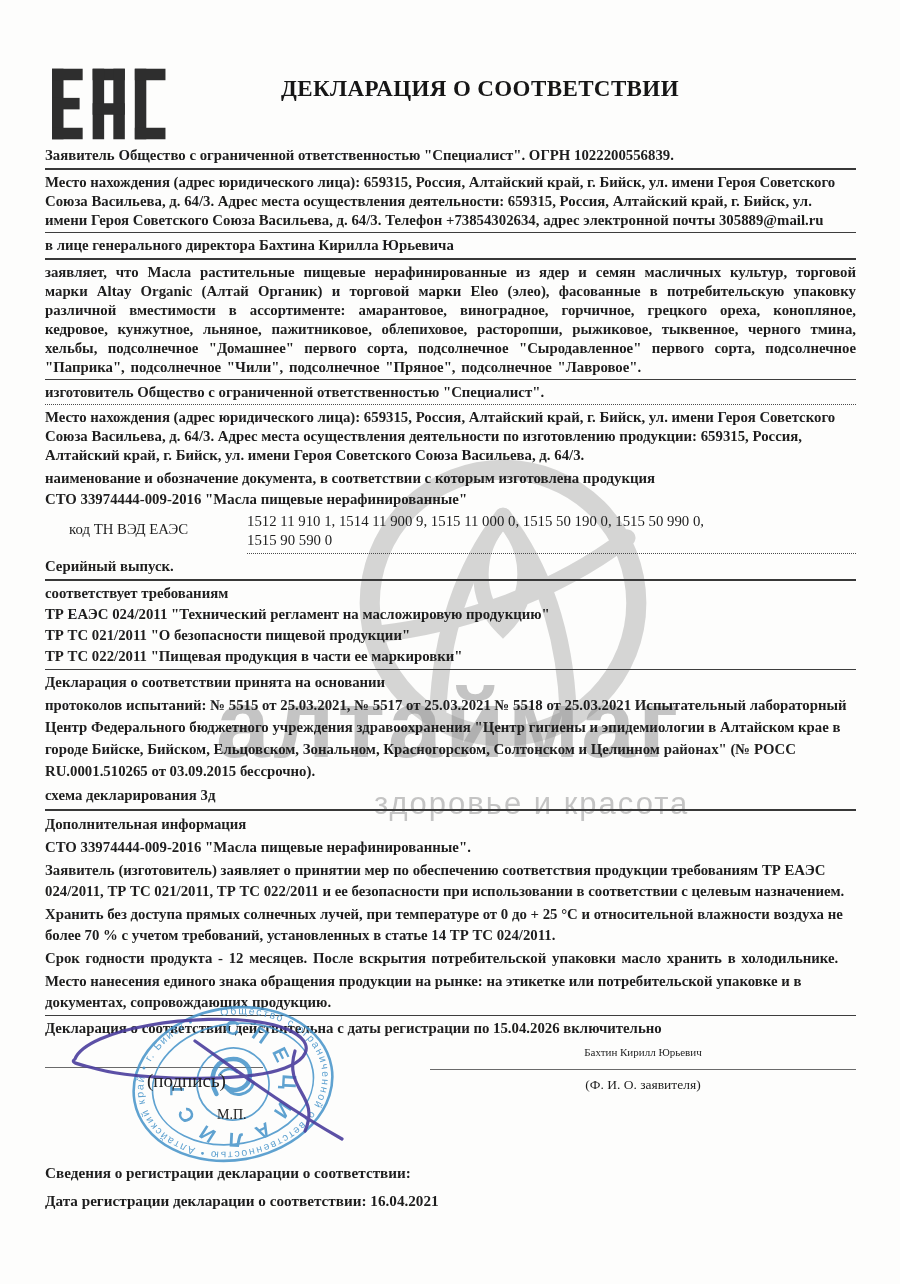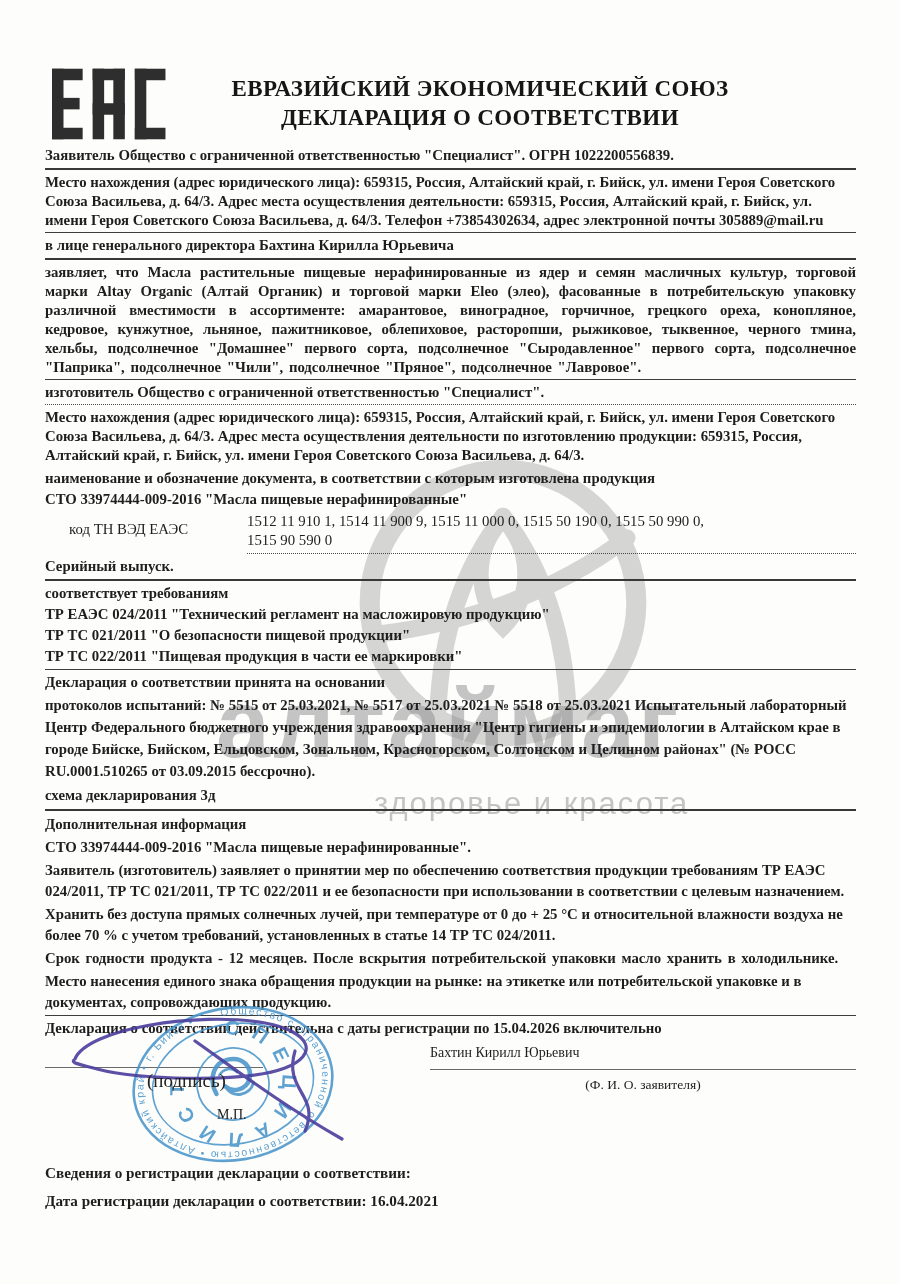--- a/index.html
+++ b/index.html
@@ -33,21 +33,21 @@
   .tnved-codes{flex:1;border-bottom:1.5px dotted #4a4a4a;padding-bottom:3px;}
   .proto{line-height:22px;}
   .addl{line-height:21px;}
   
   .sig-area{position:relative;height:112px;}
   .stamp-svg{position:absolute;left:18px;top:-62px;z-index:2;}
   .sign-svg{position:absolute;left:-8px;top:-32px;z-index:3;}
   .sig-line-left{position:absolute;left:0;top:28px;width:218px;border-top:1.2px solid #6a6a6a;z-index:1;}
   .sig-line-right{position:absolute;left:385px;right:0;top:30px;border-top:1.2px solid #6a6a6a;}
   .sig-caption{position:absolute;font-size:19px;color:#222;z-index:4;}
-  .signee-name{position:absolute;left:385px;right:0;top:4px;font-size:14px;z-index:4;}
+  .signee-name{position:absolute;left:385px;right:0;top:4px;text-align:center;font-size:11px;z-index:4;}
   .name-caption{position:absolute;left:385px;right:0;top:36px;text-align:center;font-size:13.5px;z-index:4;}
   .cap-sign{left:102px;top:32px;}
   .cap-seal{left:172px;top:66px;font-size:14px;}
   
   .reg{margin-top:8px;font-weight:bold;font-size:15.2px;line-height:26px;}
   .stamp-ring-text{font-family:"Liberation Sans",sans-serif;}
 </style>
 </head>
 <body>
 
@@ -63,21 +63,20 @@
         <rect x="53" y="0" width="15" height="92"></rect>
       <rect x="80" y="0" width="15" height="92"></rect>
         <rect x="53" y="45" width="42" height="15"></rect>
       <rect x="108" y="0" width="15" height="92"></rect>
         <rect x="108" y="0" width="40" height="15"></rect>
       <rect x="108" y="77" width="40" height="15"></rect>
     </g>
   </svg>
 
   <div class="title">
-    <div>ЕВРАЗИЙСКИЙ ЭКОНОМИЧЕСКИЙ СОЮЗ</div>
     <div>ДЕКЛАРАЦИЯ О СООТВЕТСТВИИ</div>
   </div>
 
   <svg class="wm-emblem" viewBox="0 0 200 200">
     <g stroke="#969696" fill="none" stroke-linecap="round">
       <circle cx="100" cy="100" r="86" stroke-width="13"></circle>
       <path d="M 58,170 C 60,120 74,78 100,44" stroke-width="11"></path>
       <path d="M 142,170 C 140,120 126,78 100,44" stroke-width="11"></path>
       <path d="M 100,46 C 81,66 81,97 100,116 C 119,97 119,66 100,46" stroke-width="10"></path>
       <path d="M 20,120 C 70,114 130,96 180,58" stroke-width="11"></path>

